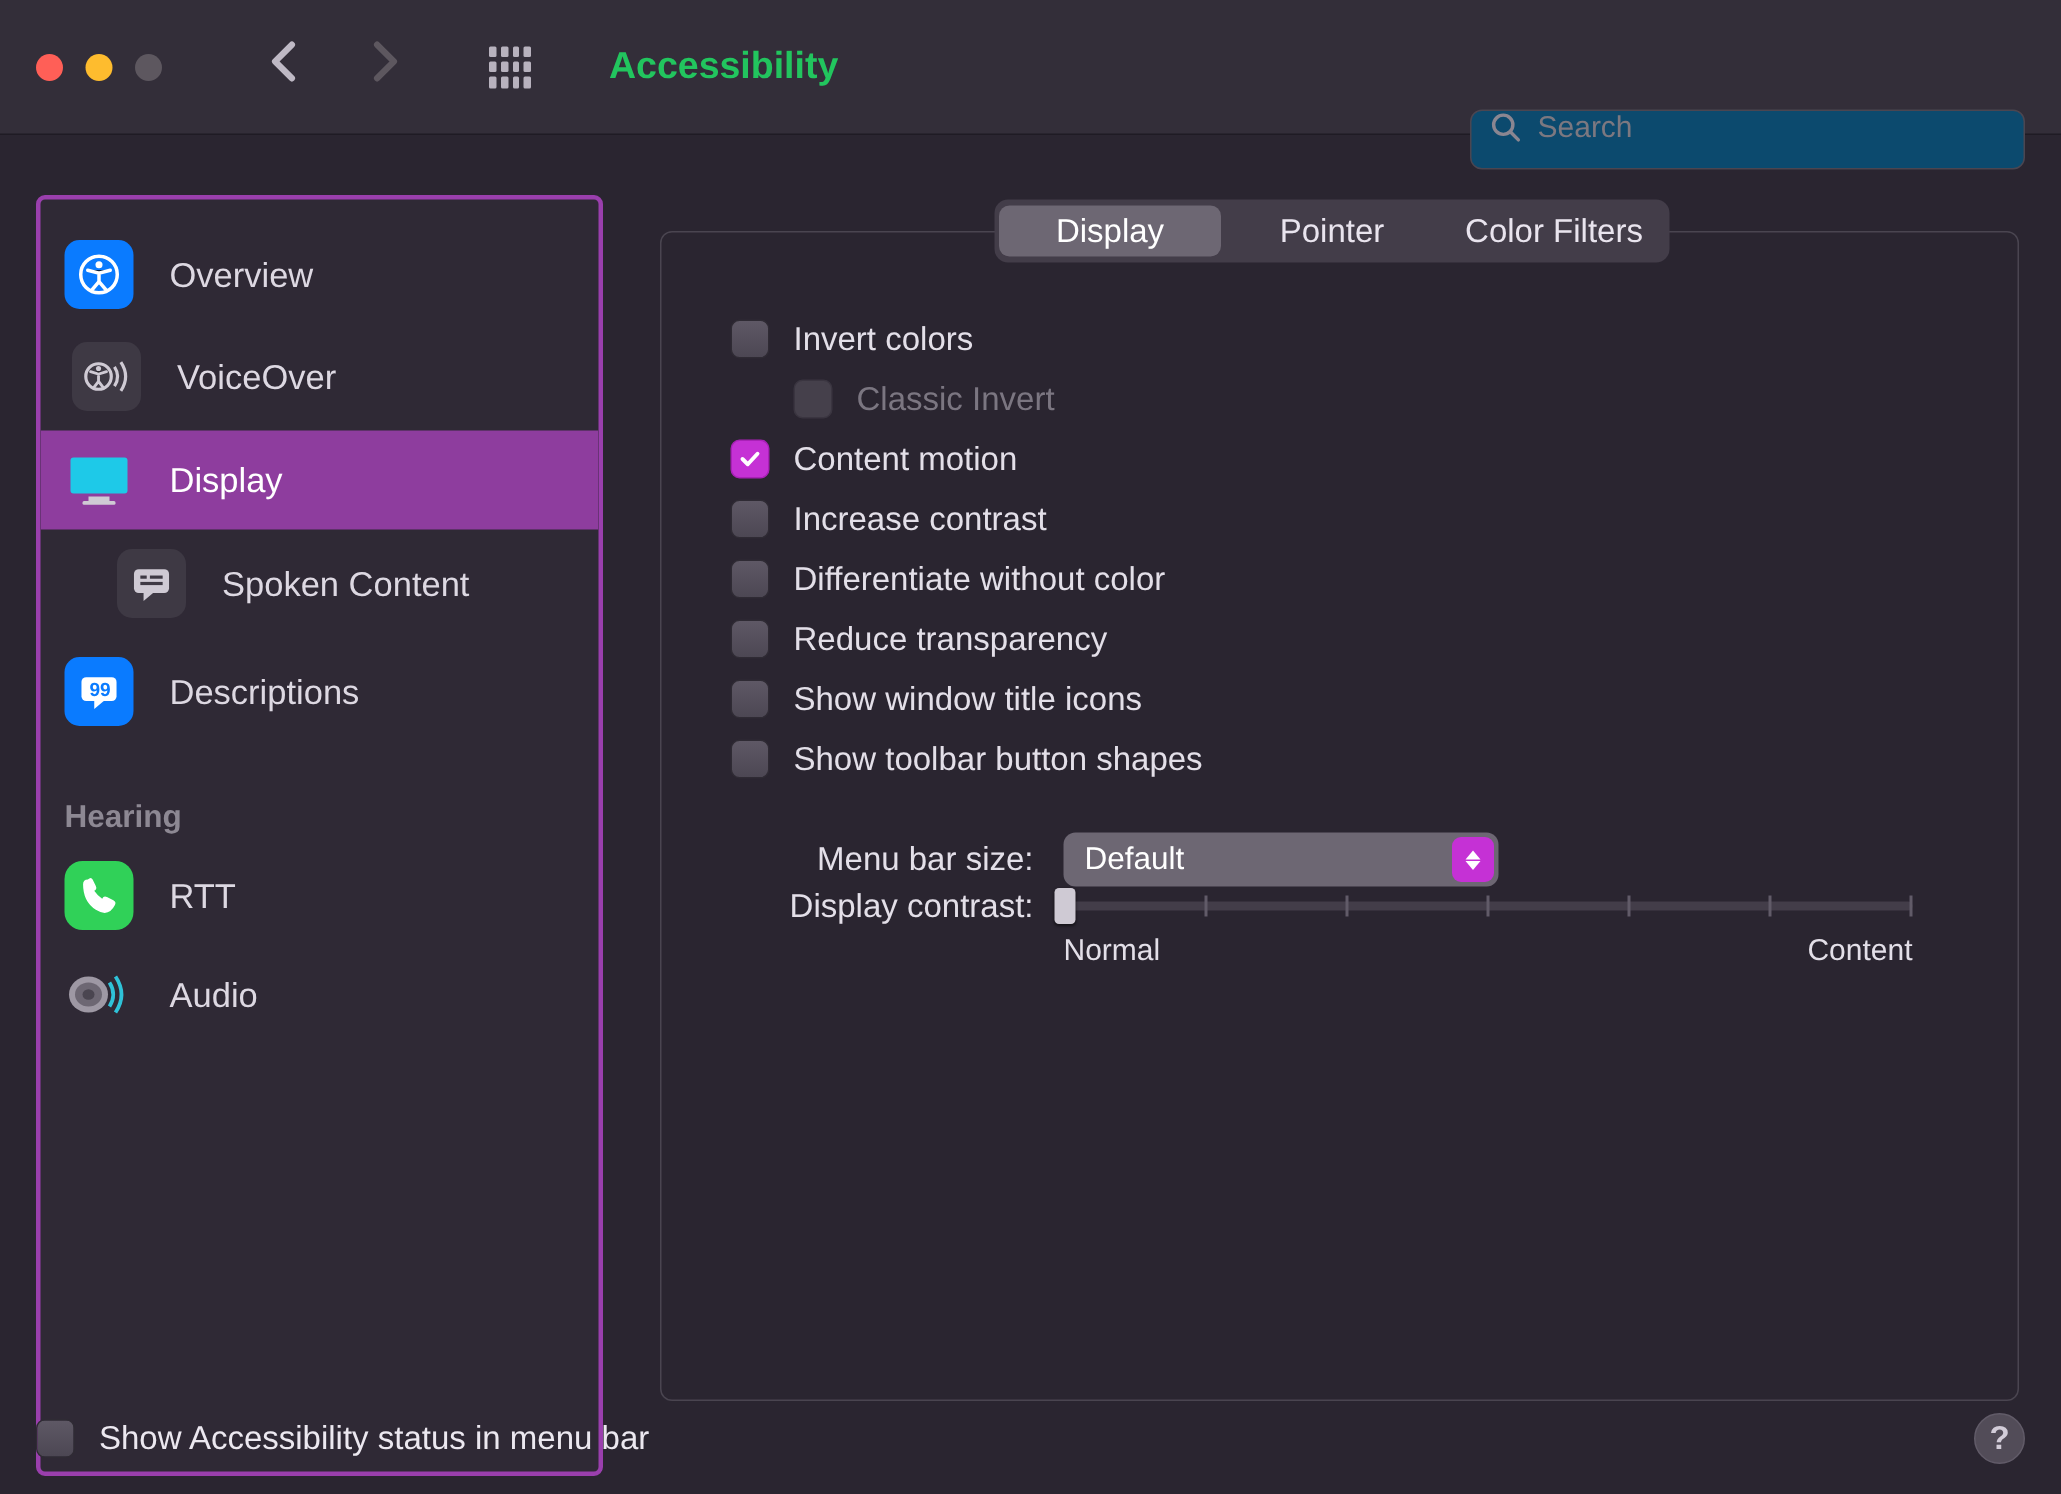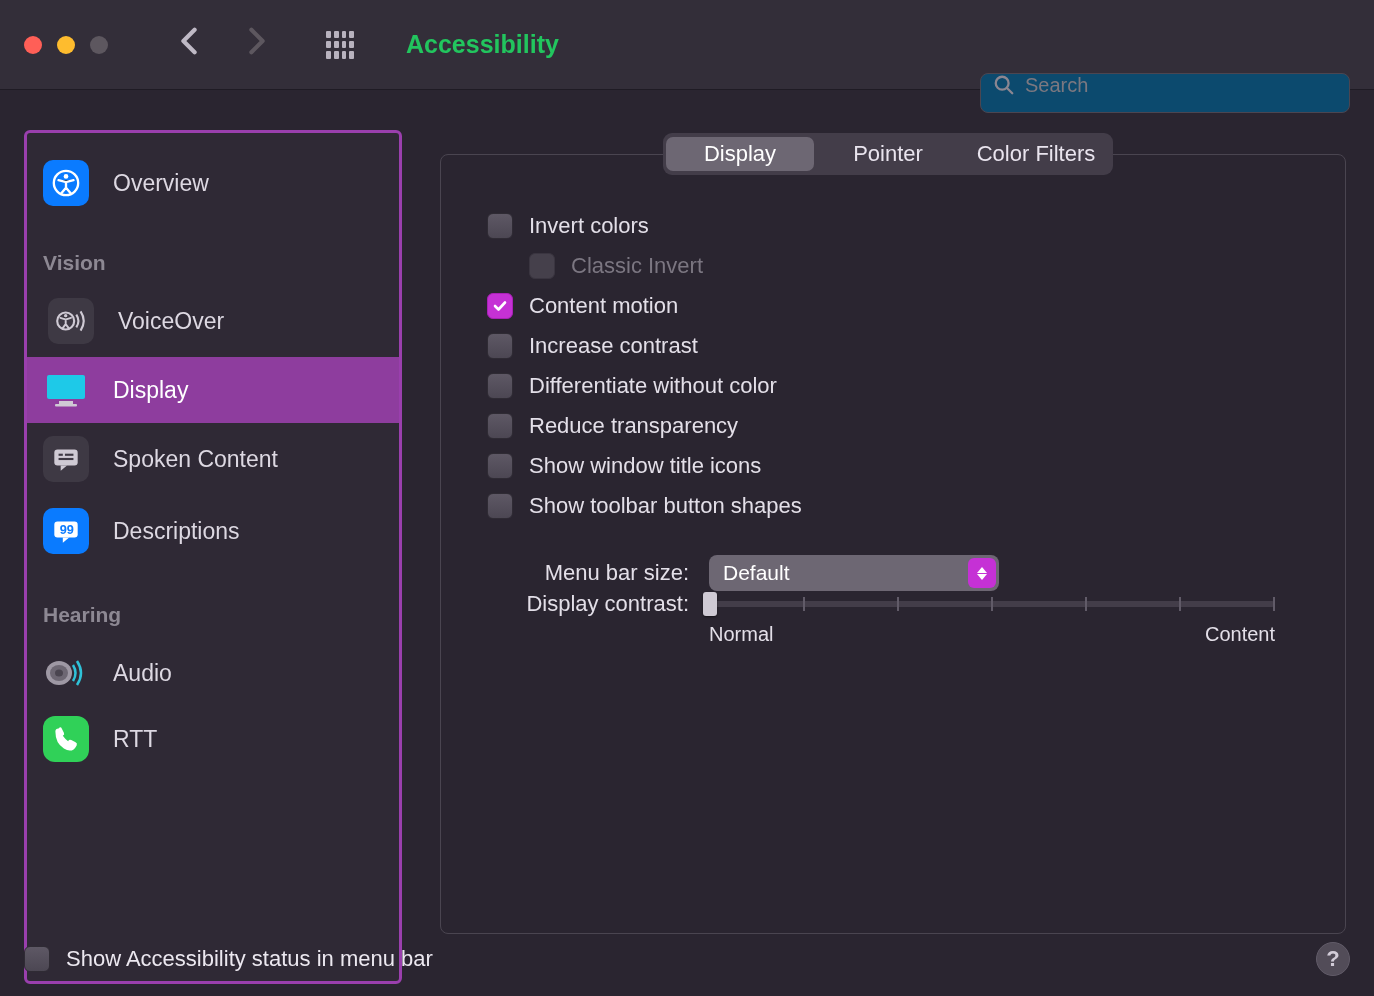--- a/index.html
+++ b/index.html
@@ -402,21 +402,20 @@
           <div class="icon ic-blue">
             <svg width="30" height="30" viewBox="0 0 32 32">
                 <circle cx="16" cy="16" r="13" fill="none" stroke="#fff" stroke-width="2.5"></circle>
                 <circle cx="16" cy="9" r="2.5" fill="#fff"></circle>
                 <path d="M8 13 L16 15 L24 13 M16 15 L16 21 M16 21 L11 27 M16 21 L21 27" stroke="#fff" stroke-width="2.5" stroke-linecap="round"></path>
               </svg>
           </div>
           <span class="label">Overview</span>
         </div>
 
-        <div class="category">Vision</div>
 
         <div class="sidebar-row" style="height:72px;padding-left:21px;">
           <div class="icon ic-dark">
             <svg width="34" height="34" viewBox="0 0 32 32">
                 <circle cx="11" cy="16" r="8" fill="none" stroke="#cfcad4" stroke-width="2"></circle>
                 <circle cx="11" cy="11" r="1.6" fill="#cfcad4"></circle>
                 <path d="M6 13 L11 14.5 L16 13 M11 14.5 L11 19 M11 19 L8 23 M11 19 L14 23" stroke="#cfcad4" stroke-width="1.8" stroke-linecap="round"></path>
                 <path d="M21 10 Q25 16 21 22" stroke="#cfcad4" stroke-width="2" fill="none"></path>
                 <path d="M25 7 Q31 16 25 25" stroke="#cfcad4" stroke-width="2" fill="none"></path>
               </svg>
@@ -429,21 +428,21 @@
           <div class="icon ic-none">
             <svg width="46" height="40" viewBox="0 0 46 40">
                 <rect x="4" y="5" width="38" height="24" rx="2" fill="#1ec9e8"></rect>
                 <rect x="16" y="31" width="14" height="3" fill="#cfcad4"></rect>
                 <rect x="12" y="34" width="22" height="2.5" rx="1" fill="#cfcad4"></rect>
               </svg>
           </div>
           <span class="label">Display</span>
         </div>
 
-        <div class="sidebar-row" style="height:72px;">
+        <div class="sidebar-row" style="height:72px;margin-left:35px;">
           <div class="icon ic-dark">
             <svg width="34" height="34" viewBox="0 0 32 32">
                 <rect x="5" y="7" width="22" height="15" rx="3" fill="#cfcad4"></rect>
                 <path d="M11 22 L11 27 L17 22" fill="#cfcad4"></path>
                 <rect x="9" y="11" width="4" height="2" fill="#3e3944"></rect>
                 <rect x="15" y="11" width="8" height="2" fill="#3e3944"></rect>
                 <rect x="9" y="15" width="14" height="2" fill="#3e3944"></rect>
               </svg>
           </div>
           <span class="label">Spoken Content</span>
@@ -454,41 +453,41 @@
             <svg width="34" height="34" viewBox="0 0 32 32">
                 <rect x="5" y="7" width="22" height="15" rx="3" fill="#fff"></rect>
                 <path d="M13 22 L13 27 L19 22" fill="#fff"></path>
                 <text x="10" y="19" font-size="12" font-weight="800" fill="#0a7bff">99</text>
               </svg>
           </div>
           <span class="label">Descriptions</span>
         </div>
 
         <div class="category">Hearing</div>
+
+        <div class="sidebar-row" style="height:60px;">
+          <div class="icon ic-green" style="border-radius:12px;">
+            <svg width="34" height="34" viewBox="0 0 32 32">
+                <path d="M9 6 Q6 6 6 9 Q6 20 14 25 Q22 30 26 22 Q27 20 25 19 L21 17 Q19 16 18 18 Q15 16 13 13 Q15 12 14 10 L12 6 Q11 4 9 6 Z" fill="#fff"></path>
+              </svg>
+          </div>
+          <span class="label">RTT</span>
+        </div>
 
         <div class="sidebar-row" style="height:72px;">
           <div class="icon ic-none">
             <svg width="46" height="40" viewBox="0 0 46 40">
                 <ellipse cx="16" cy="20" rx="13" ry="12" fill="#9e98a4"></ellipse>
                 <ellipse cx="16" cy="20" rx="9" ry="8" fill="#6d6773"></ellipse>
                 <ellipse cx="16" cy="20" rx="4" ry="3.5" fill="#4a4550"></ellipse>
                 <path d="M30 12 Q35 20 30 28" stroke="#2fc2d8" stroke-width="2.5" fill="none"></path>
                 <path d="M34 8 Q42 20 34 32" stroke="#2fc2d8" stroke-width="2.5" fill="none"></path>
               </svg>
           </div>
           <span class="label">Audio</span>
-        </div>
-
-        <div class="sidebar-row" style="height:60px;">
-          <div class="icon ic-green" style="border-radius:12px;">
-            <svg width="34" height="34" viewBox="0 0 32 32">
-                <path d="M9 6 Q6 6 6 9 Q6 20 14 25 Q22 30 26 22 Q27 20 25 19 L21 17 Q19 16 18 18 Q15 16 13 13 Q15 12 14 10 L12 6 Q11 4 9 6 Z" fill="#fff"></path>
-              </svg>
-          </div>
-          <span class="label">RTT</span>
         </div>
 
       </div>
     </div>
 
     <div class="content">
       <div class="segmented">
         <div class="seg-item active">Display</div>
         <div class="seg-item">Pointer</div>
         <div class="seg-item">Color Filters</div>

